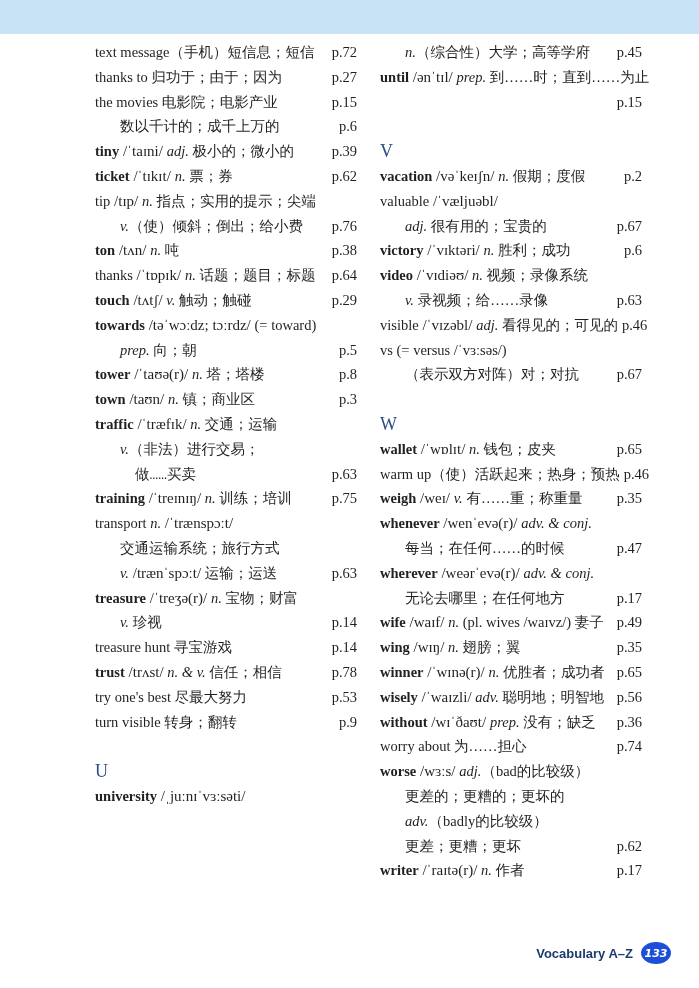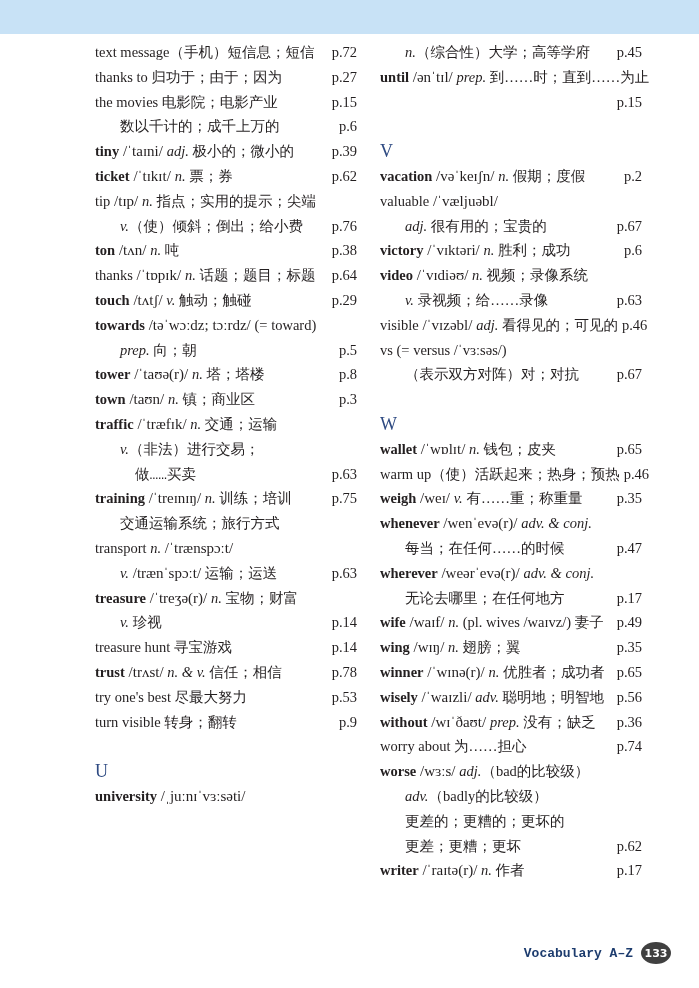--- a/index.html
+++ b/index.html
@@ -16,24 +16,24 @@
   .entry.indent .txt { padding-left:25px; }
   .entry.indent2 .txt { padding-left:40px;font-family:Liberation Mono, monospace; }
   .entry.right-only { justify-content:flex-end; }
   .txt { flex:1 1 auto; overflow:visible; }
   .pg { flex:0 0 auto; padding-left:4px; }
   .hw { font-weight:bold;font-family:Liberation Serif, serif; }
   .ph { font-size:15px; }
   .pos { font-style:italic; }
   .letter { font-size:18px; color:#2e4a82; line-height:24.8px; height:24.8px; margin-top:24.8px; font-family: "Liberation Serif", serif; }
   .footer { position:absolute; right:28px; top:942px; display:flex; align-items:center; gap:8px; }
-  .footer-label { font-family:Liberation Mono, monospace; font-weight:bold; font-size:13px; color:#1d3c6e; }
-  .page-badge { width:30px; height:22px; border-radius:50%; background:#404040; color:#fff;
+  .footer-label { font-family:Liberation Sans, sans-serif; font-weight:bold; font-size:13px; color:#1d3c6e; }
+  .page-badge { width:30px; height:22px; border-radius:50%; background:#1d4ed8; color:#fff;
                 font-family:"DejaVu Sans", sans-serif; font-weight:bold; font-size:11px;
-                display:flex; align-items:center; justify-content:center; }
+                display:flex; align-items:center; justify-content:center;font-style:italic; }
 </style>
 </head>
 <body>
 
 <div class="top-band"></div>
 
 <div class="col col-left" id="col-left">
     <div class="entry">
       <span class="txt"><span>text message</span><span>（手机）短信息；短信</span></span>
       <span class="pg">p.72</span>
@@ -99,25 +99,25 @@
       <span class="txt"><span class="pos">v.</span><span>（非法）进行交易；</span></span>
     </div>
     <div class="entry indent2">
       <span class="txt"><span>做……买卖</span></span>
       <span class="pg">p.63</span>
     </div>
     <div class="entry">
       <span class="txt"><span class="hw">training</span><span class="ph"> /ˈtreɪnɪŋ/ </span><span class="pos">n.</span><span> 训练；培训</span></span>
       <span class="pg">p.75</span>
     </div>
+    <div class="entry">
+      <span class="txt"><span>transport</span><span class="pos"> n.</span><span class="ph"> /ˈtrænspɔːt/</span></span>
+    </div>
     <div class="entry indent">
       <span class="txt"><span>交通运输系统；旅行方式</span></span>
-    </div>
-    <div class="entry">
-      <span class="txt"><span>transport</span><span class="pos"> n.</span><span class="ph"> /ˈtrænspɔːt/</span></span>
     </div>
     <div class="entry indent">
       <span class="txt"><span class="pos">v.</span><span class="ph"> /trænˈspɔːt/ </span><span>运输；运送</span></span>
       <span class="pg">p.63</span>
     </div>
     <div class="entry">
       <span class="txt"><span class="hw">treasure</span><span class="ph"> /ˈtreʒə(r)/ </span><span class="pos">n.</span><span> 宝物；财富</span></span>
     </div>
     <div class="entry indent">
       <span class="txt"><span class="pos">v.</span><span> 珍视</span></span>
@@ -237,24 +237,24 @@
       <span class="pg">p.36</span>
     </div>
     <div class="entry">
       <span class="txt"><span>worry about</span><span> 为……担心</span></span>
       <span class="pg">p.74</span>
     </div>
     <div class="entry">
       <span class="txt"><span class="hw">worse</span><span class="ph"> /wɜːs/ </span><span class="pos">adj.</span><span>（bad的比较级）</span></span>
     </div>
     <div class="entry indent">
+      <span class="txt"><span>更差的；更糟的；更坏的</span></span>
+    </div>
+    <div class="entry indent">
       <span class="txt"><span class="pos">adv.</span><span>（badly的比较级）</span></span>
-    </div>
-    <div class="entry indent">
-      <span class="txt"><span>更差的；更糟的；更坏的</span></span>
     </div>
     <div class="entry indent">
       <span class="txt"><span>更差；更糟；更坏</span></span>
       <span class="pg">p.62</span>
     </div>
     <div class="entry">
       <span class="txt"><span class="hw">writer</span><span class="ph"> /ˈraɪtə(r)/ </span><span class="pos">n.</span><span> 作者</span></span>
       <span class="pg">p.17</span>
     </div>
   </div>

